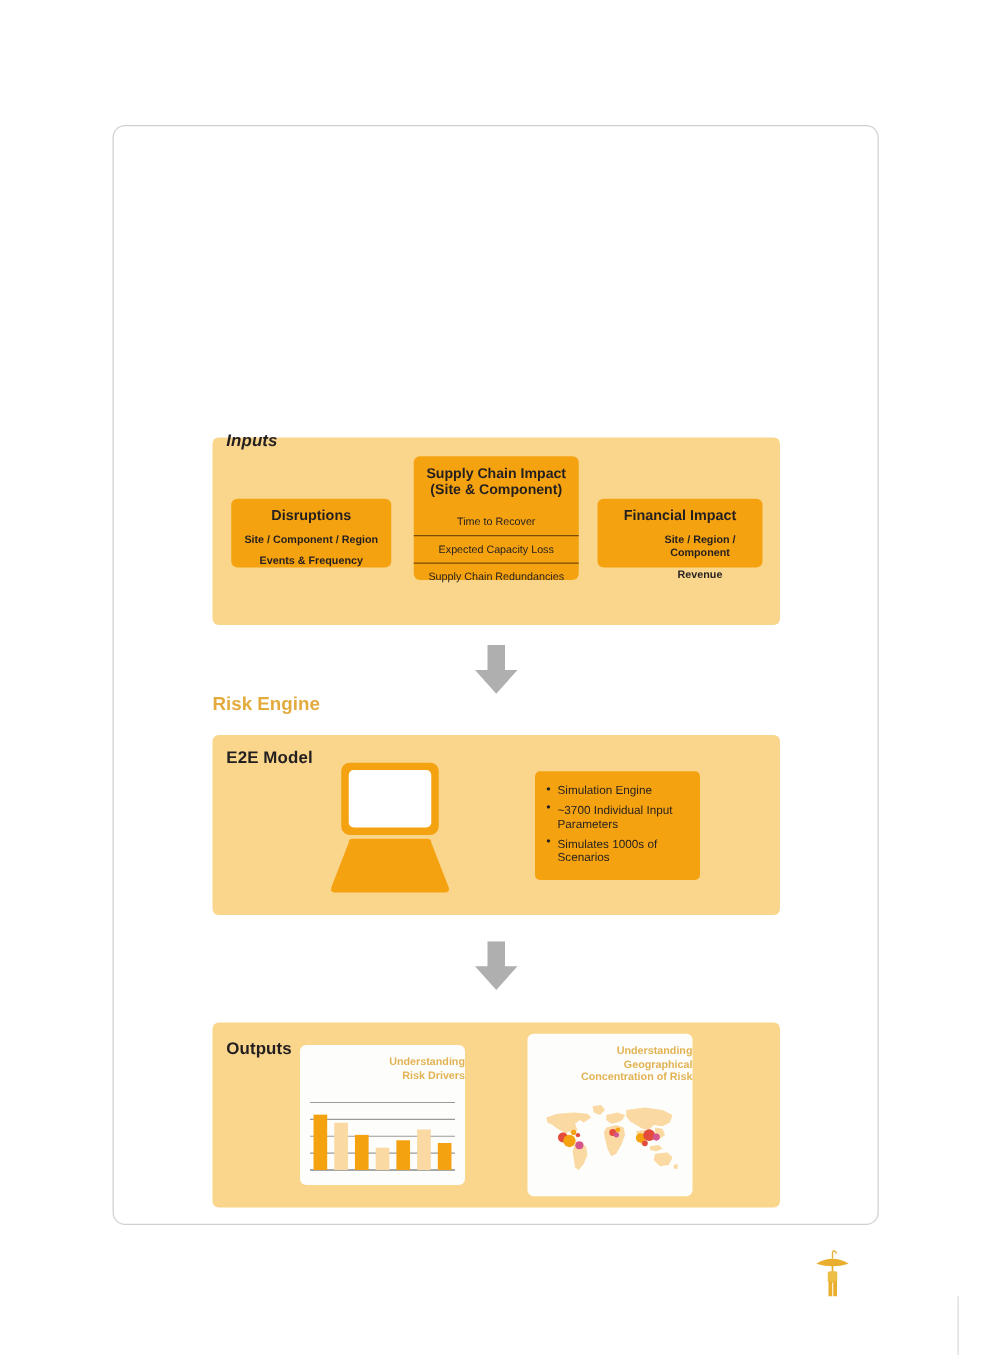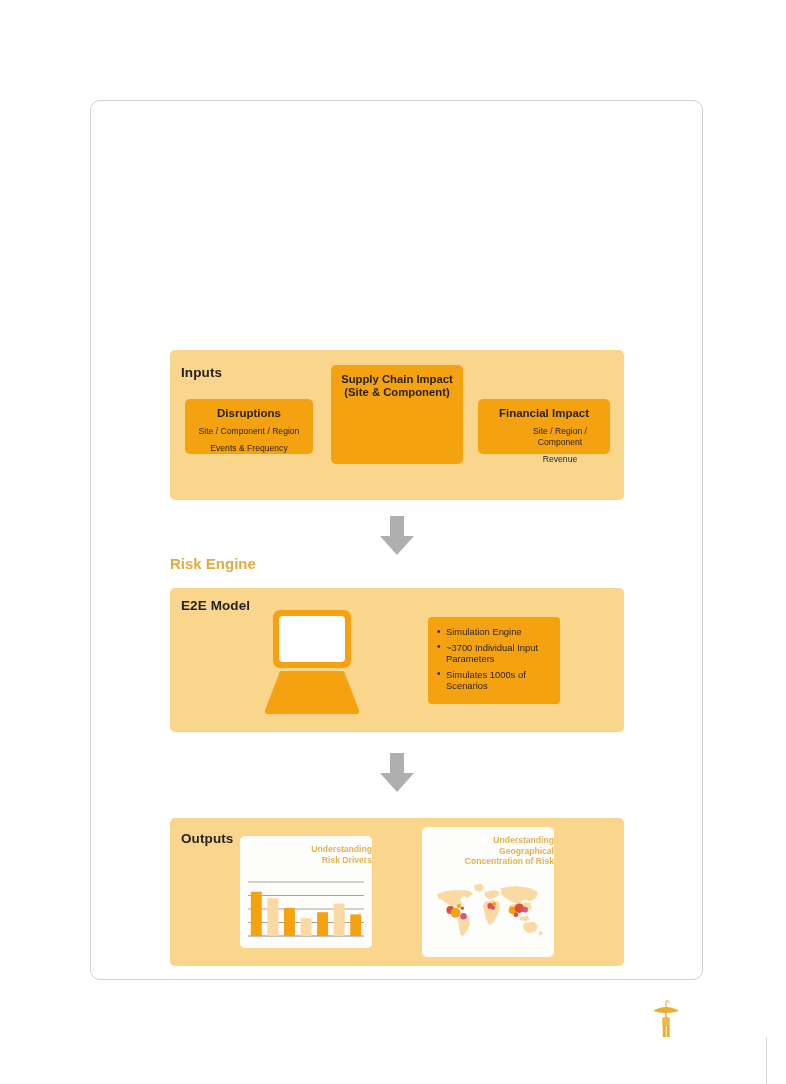--- a/index.html
+++ b/index.html
@@ -33,39 +33,39 @@
   .band-title{
     position:absolute;
     font-weight:bold;
     color:#231f20;
     font-size:13.5px;
     letter-spacing:.1px;
   }
 
   
   #inputs-band{ left:170px; top:350px; width:454px; height:150px; }
-  #inputs-title{ left:181px; top:365px; }
+  #inputs-title{ left:181px; top:345px;font-style:italic; }
 
   .card-orange{
     position:absolute;
     background:#F5A210;
     border-radius:5px;
     box-sizing:border-box;
     text-align:center;
     color:#231f20;
   }
   .card-head{
     font-weight:bold;
     font-size:11.5px;
     line-height:13px;
   }
   .card-sub{
     font-size:8.6px;
     line-height:11px;
-    font-weight:400;
+    font-weight:700;
   }
 
   #disruptions-card{
     left:185px; top:399px; width:128px; height:55px;
     padding-top:8px;
   }
   #disruptions-card .card-sub{ margin-top:6px; }
 
   #supply-card{
     left:331px; top:365px; width:132px; height:99px;
@@ -189,20 +189,25 @@
 
 <div class="card-orange" id="disruptions-card">
   <div class="card-head">Disruptions</div>
   <div class="card-sub">Site / Component / Region</div>
   <div class="card-sub">Events &amp; Frequency</div>
 </div>
 
 <div class="card-orange" id="supply-card">
   <div class="card-head">Supply Chain Impact</div>
   <div class="card-head">(Site &amp; Component)</div>
+  <div id="supply-rows">
+    <div class="divider-row">Time to Recover</div>
+    <div class="divider-row bordered-top bordered-bottom">Expected Capacity Loss</div>
+    <div class="divider-row">Supply Chain Redundancies</div>
+  </div>
 </div>
 
 <div class="card-orange" id="financial-card">
   <div class="card-head">Financial Impact</div>
   <div class="card-sub">Site / Region / Component</div>
   <div class="card-sub">Revenue</div>
 </div>
 
 <svg class="arrow" id="arrow-1" viewBox="0 0 36 40">
   <polygon points="11,0 25,0 25,20 35,20 18,39 1,20 11,20" fill="#AFAFAF"></polygon>

